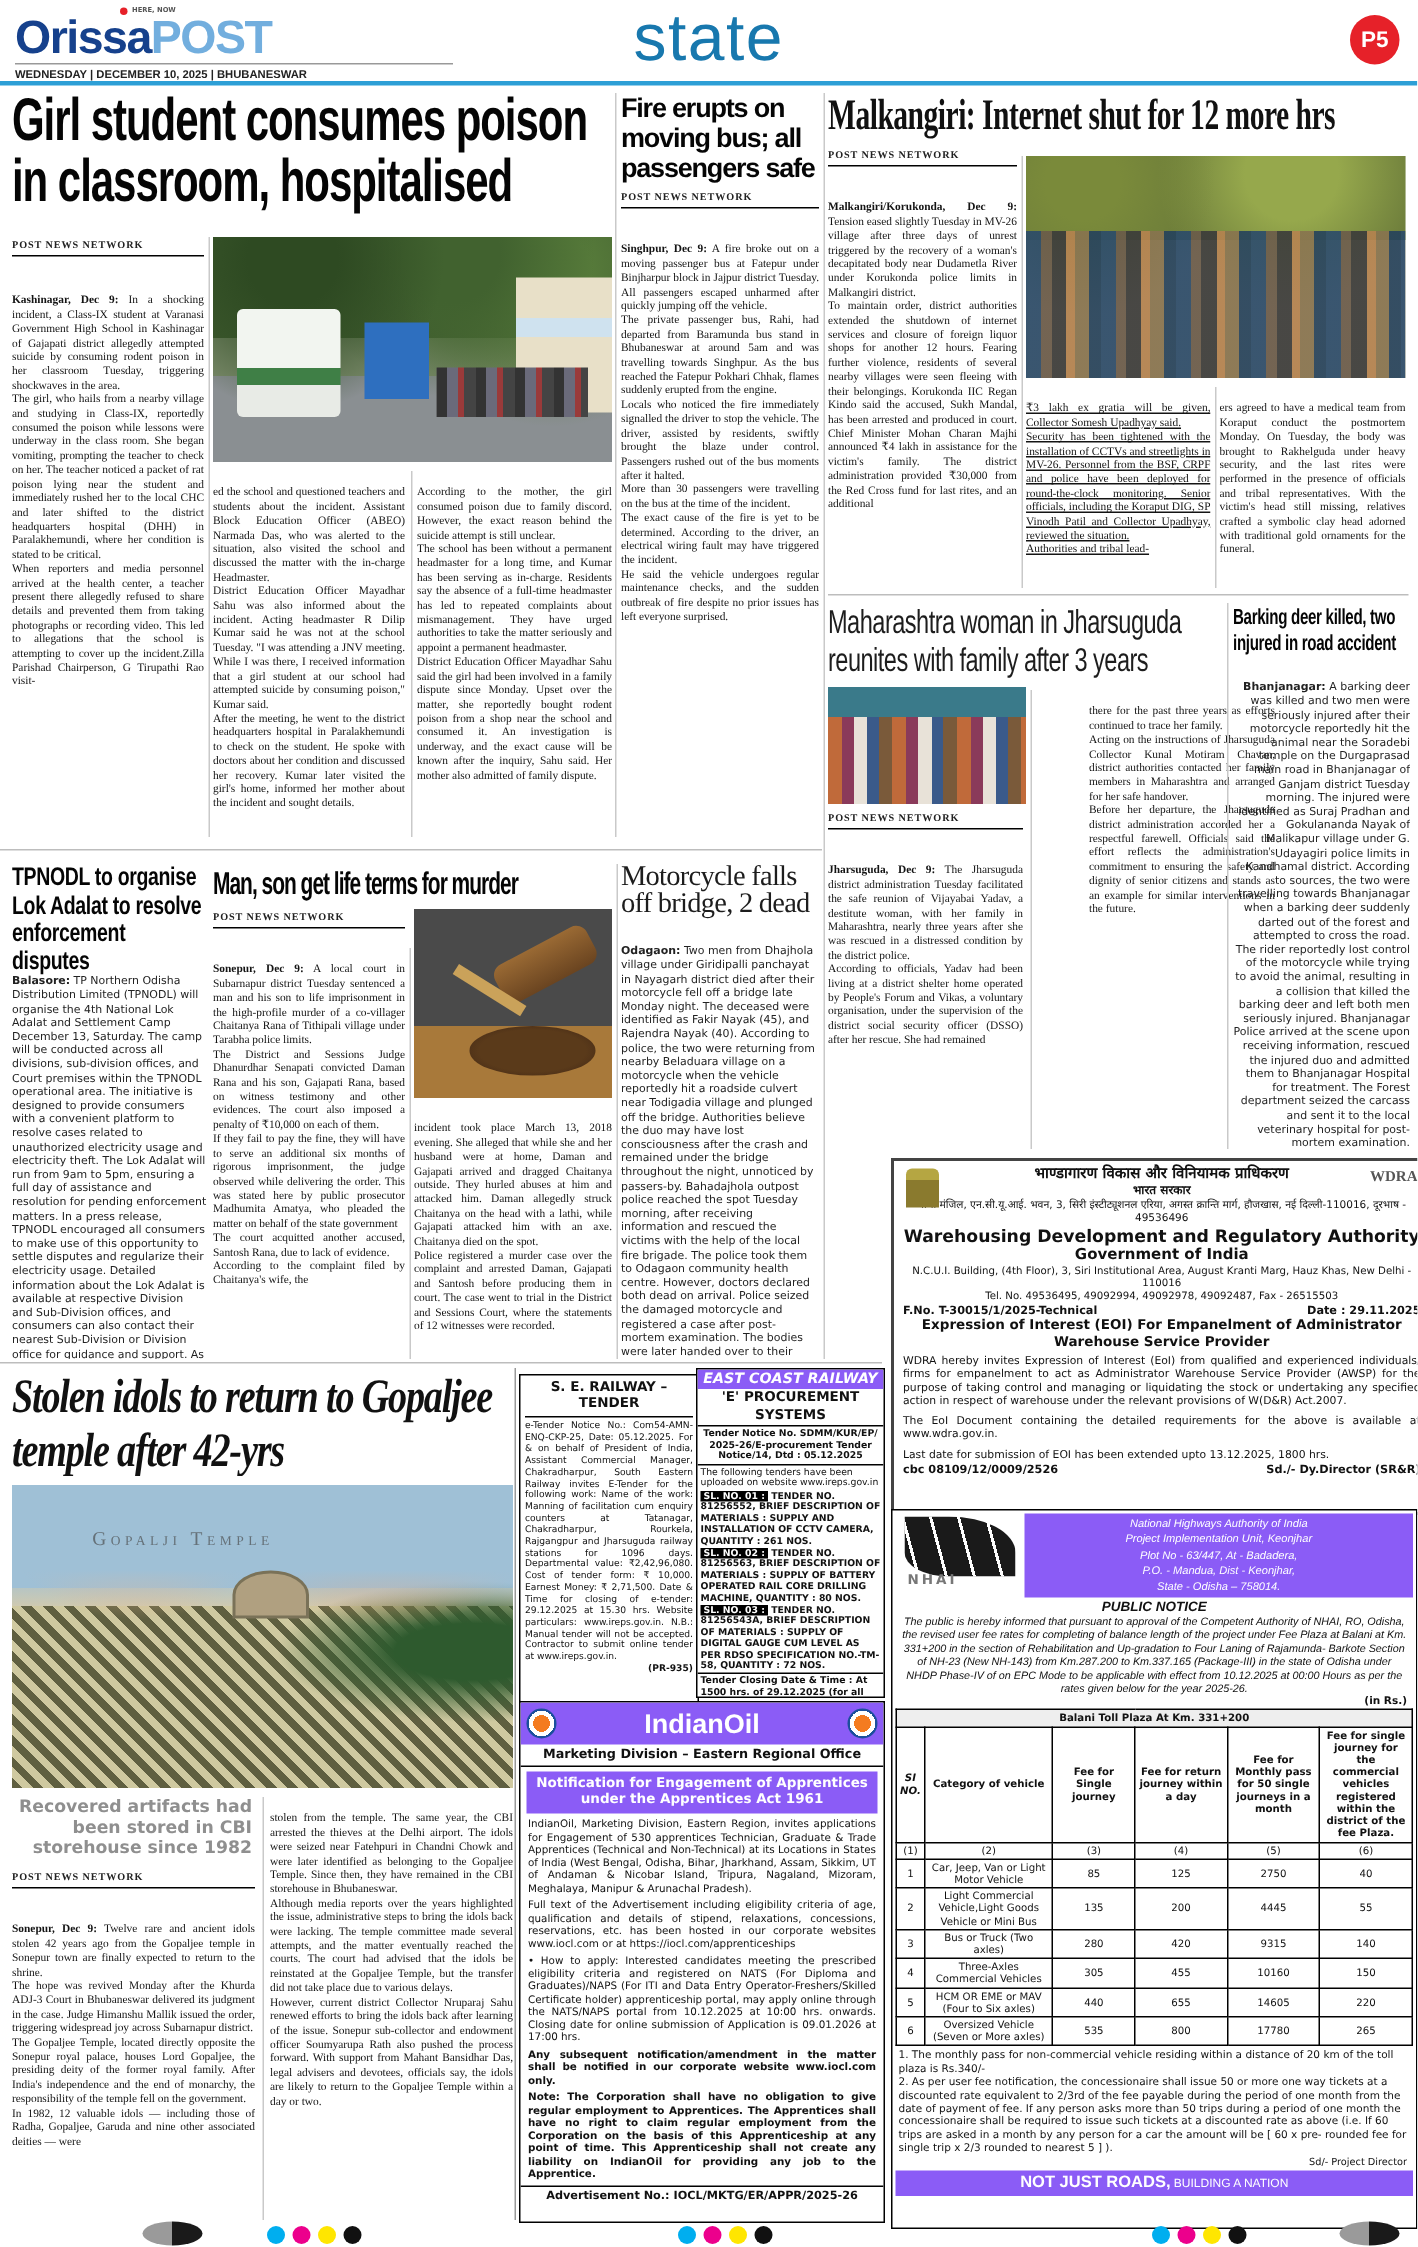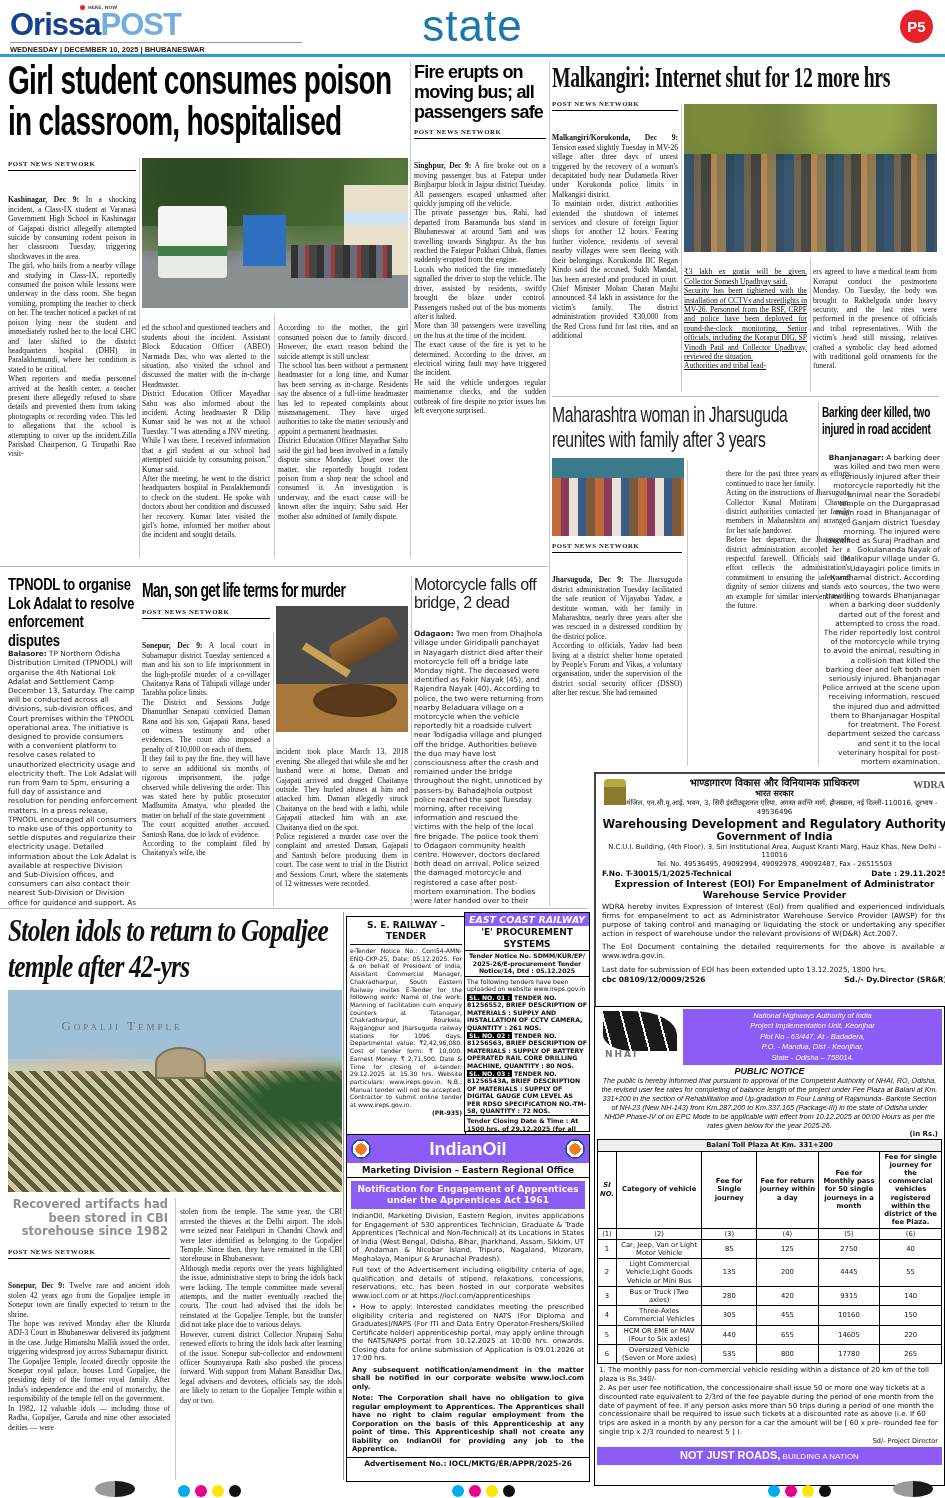--- a/index.html
+++ b/index.html
@@ -142,21 +142,21 @@
   <div class="abs photo" style="left:276px;top:606px;width:132px;height:126px;background:linear-gradient(#4a4a4a 0 62%, #a8793a 62% 100%);">
     <div class="abs" style="left:40%;top:18%;width:52%;height:22%;background:linear-gradient(#9a6a34,#6a4420);border-radius:8px;transform:rotate(-28deg);"></div>
     <div class="abs" style="left:18%;top:40%;width:40%;height:6%;background:#caa25a;transform:rotate(32deg);"></div>
     <div class="abs" style="left:28%;top:62%;width:64%;height:26%;background:radial-gradient(ellipse,#5a3a1a 0 60%,#3c2314 100%);border-radius:50%;"></div>
   </div>
   <div class="abs serif-body" style="left:276px;top:738px;width:132px;height:168px;">
     <span>incident took place March 13, 2018 evening. She alleged that while she and her husband were at home, Daman and Gajapati arrived and dragged Chaitanya outside. They hurled abuses at him and attacked him. Daman allegedly struck Chaitanya on the head with a lathi, while Gajapati attacked him with an axe. Chaitanya died on the spot.
 Police registered a murder case over the complaint and arrested Daman, Gajapati and Santosh before producing them in court. The case went to trial in the District and Sessions Court, where the statements of 12 witnesses were recorded.</span>
   </div>
 
-  <div class="abs hl-light" style="left:414px;top:576px;width:132px;font-size:16px;line-height:18px;">Motorcycle falls off bridge, 2 dead</div>
+  <div class="abs hl-light" style="left:414px;top:576px;width:132px;font-size:19px;line-height:18px;font-family:Liberation Serif, serif;">Motorcycle falls off bridge, 2 dead</div>
   <div class="abs sans-body" style="left:414px;top:620px;width:132px;height:286px;text-align:left;">
     <b class="lead">Odagaon:</b> <span>Two men from Dhajhola village under Giridipalli panchayat in Nayagarh district died after their motorcycle fell off a bridge late Monday night.  The deceased were identified as Fakir Nayak (45), and Rajendra Nayak (40). According to police, the two were returning from nearby Beladuara village on a motorcycle when the vehicle reportedly hit a roadside culvert near Todigadia village and plunged off the bridge. Authorities believe the duo may have lost consciousness after the crash and remained under the bridge throughout the night, unnoticed by passers-by. Bahadajhola outpost police reached the spot Tuesday morning, after receiving information and rescued the victims with the help of the local fire brigade. The police took them to Odagaon community health centre. However, doctors declared both dead on arrival. Police seized the damaged motorcycle and registered a case after post-mortem examination. The bodies were later handed over to their respective families.</span>
   </div>
 
   <div class="abs hl-serif" style="left:8px;top:912px;width:420px;font-size:32px;line-height:36px;font-style:italic;transform:scaleX(.795);letter-spacing:-1px;">Stolen idols to return to Gopaljee temple after 42-yrs</div>
   <div class="abs photo" style="left:8px;top:990px;width:334px;height:202px;background:
        radial-gradient(ellipse at 75% 8%, #f0a878 0 6%, transparent 30%),
        radial-gradient(ellipse at 25% 14%, #e8b890 0 5%, transparent 25%),
        radial-gradient(ellipse at 92% 55%, #2e5a2e 0 12%, transparent 30%),
        linear-gradient(#9fc0d6 0 34%, #cfcab0 34% 40%, transparent 40%),

